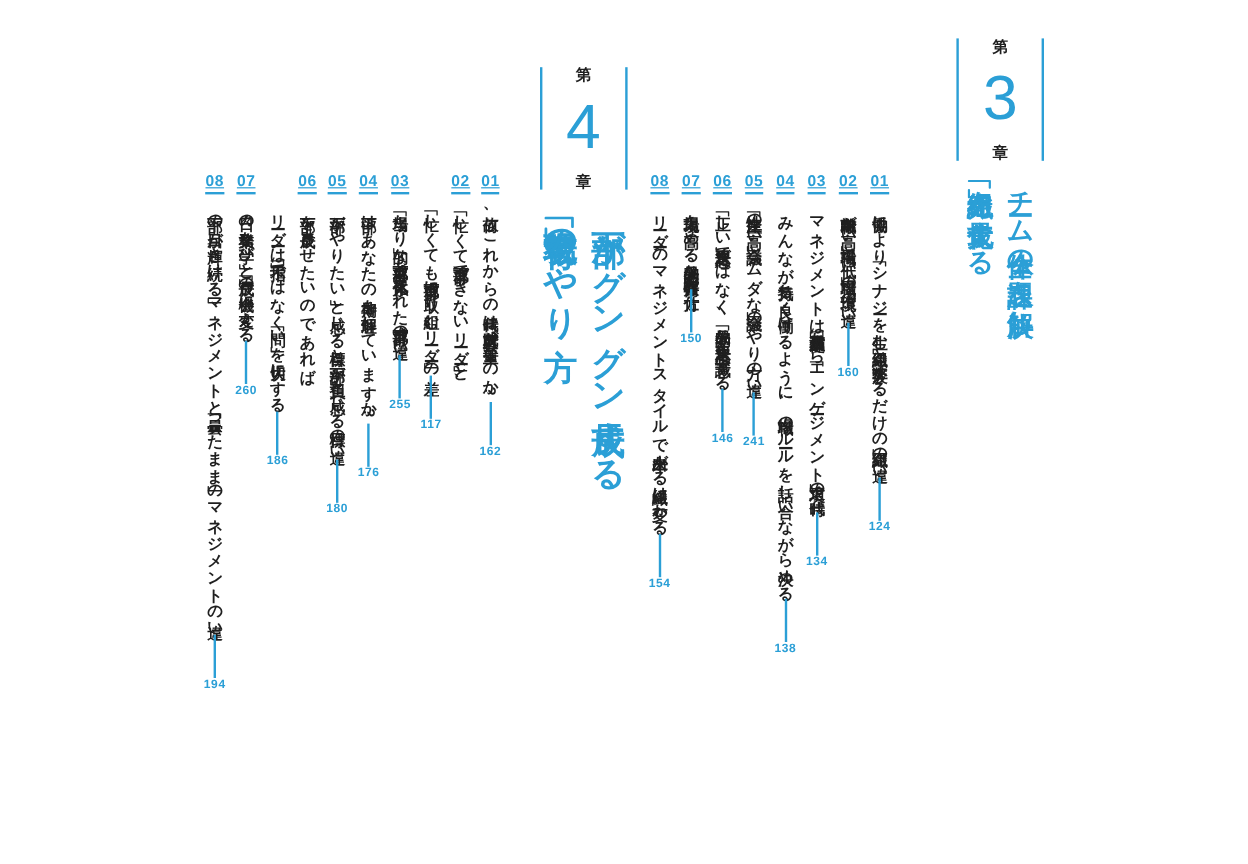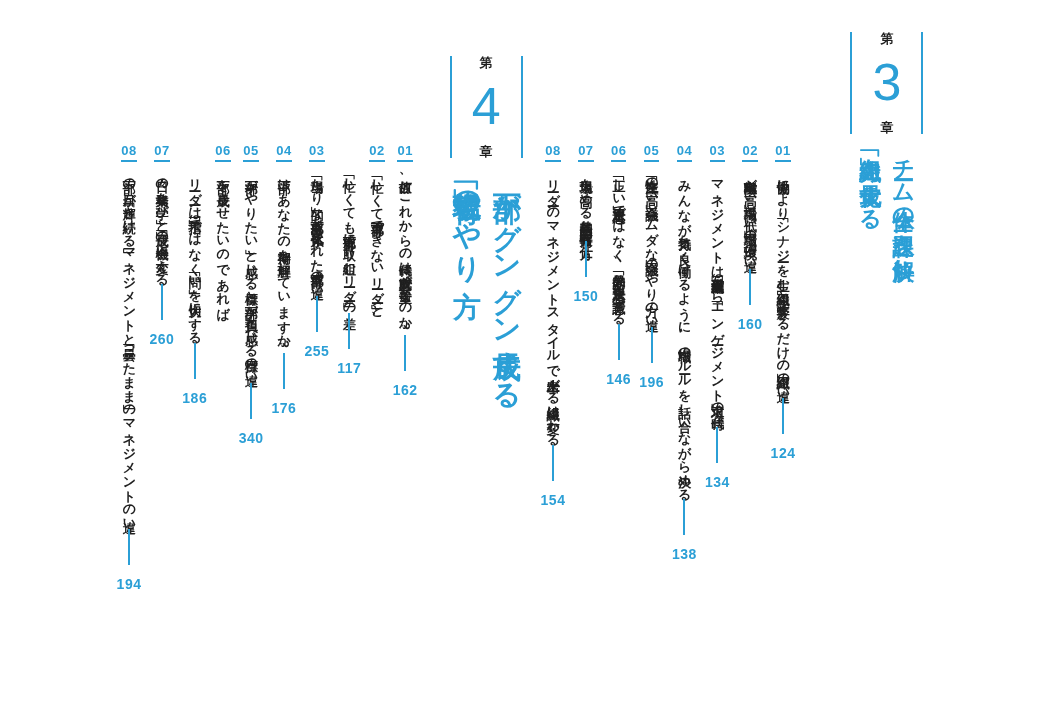--- a/index.html
+++ b/index.html
@@ -49,30 +49,30 @@
   
   .sections { display: flex; flex-direction: row-reverse; gap: 8px; padding-top: 143px; }
   .section { display: flex; flex-direction: column; align-items: center; }
   .section.double { flex-direction: row-reverse; align-items: flex-start; gap: 8px; }
   .subcol { display: flex; flex-direction: column; align-items: center; }
   .subcol.cont { padding-top: 27px; }
   .subcol.cont .sec-title { margin-top: 0; }
 
   .sec-num {
     font-size: 13px; font-weight: bold; color: var(--accent); line-height: 1.2;
-    border-bottom: 2px solid var(--accent); padding-bottom: 1px; letter-spacing: 0.5px;
+    border-bottom: 2px solid var(--accent); padding-bottom: 1px; letter-spacing: 0.5px; text-decoration: underline;
   }
   .sec-title {
     writing-mode: vertical-rl; text-orientation: mixed;
     color: var(--ink); font-weight: bold; font-size: 13px; line-height: 1.05;
     letter-spacing: -0.5px; white-space: nowrap; margin-top: 9px;
   }
   .sec-line { width: 2px; height: 36px; background: var(--accent); margin-top: 6px; }
   .sec-page {
-    margin-top: 12px; font-size: 14px; font-weight: bold; color: var(--accent);
+    margin-top: 1px; font-size: 10px; font-weight: bold; color: var(--accent);
     letter-spacing: 0.5px; line-height: 1;
   }
 </style>
 </head>
 <body style="--accent: #2b9fd6; --ink: #1f1f1f; --bg: #ffffff;">
 
 <div class="page">
   <div class="toc">
 
     <div class="chapter ch3">
@@ -113,21 +113,21 @@
         <div class="section">
           <div class="sec-num">04</div>
           <div class="sec-title">みんなが気持ち良く働けるように、職場のルールを話し合いながら決める</div>
           <div class="sec-line"></div>
           <div class="sec-page">138</div>
         </div>
         <div class="section">
           <div class="sec-num">05</div>
           <div class="sec-title">「生産性の高い会議」と「ムダな会議」のやり方の違い</div>
           <div class="sec-line"></div>
-          <div class="sec-page">196</div>
+          <div class="sec-page">241</div>
         </div>
         <div class="section">
           <div class="sec-num">06</div>
           <div class="sec-title">「正しい意思決定」ではなく、「効果的な意思決定」を意識する</div>
           <div class="sec-line"></div>
           <div class="sec-page">146</div>
         </div>
         <div class="section">
           <div class="sec-num">07</div>
           <div class="sec-title">現場力を高める効果的な「情報共有」の仕方</div>
@@ -186,21 +186,21 @@
         <div class="section">
           <div class="sec-num">04</div>
           <div class="sec-title">部下はあなたの期待を理解していますか?</div>
           <div class="sec-line"></div>
           <div class="sec-page">176</div>
         </div>
         <div class="section">
           <div class="sec-num">05</div>
           <div class="sec-title">部下が「やりたい」と感じる目標と部下が「負担」と感じる目標の違い</div>
           <div class="sec-line"></div>
-          <div class="sec-page">340</div>
+          <div class="sec-page">180</div>
         </div>
         <div class="section double">
           <div class="subcol">
             <div class="sec-num">06</div>
             <div class="sec-title">部下を成長させたいのであれば</div>
           </div>
           <div class="subcol cont">
             <div class="sec-title">リーダーは「指示」ではなく「問い」を大切にする</div>
             <div class="sec-line"></div>
             <div class="sec-page">186</div>

